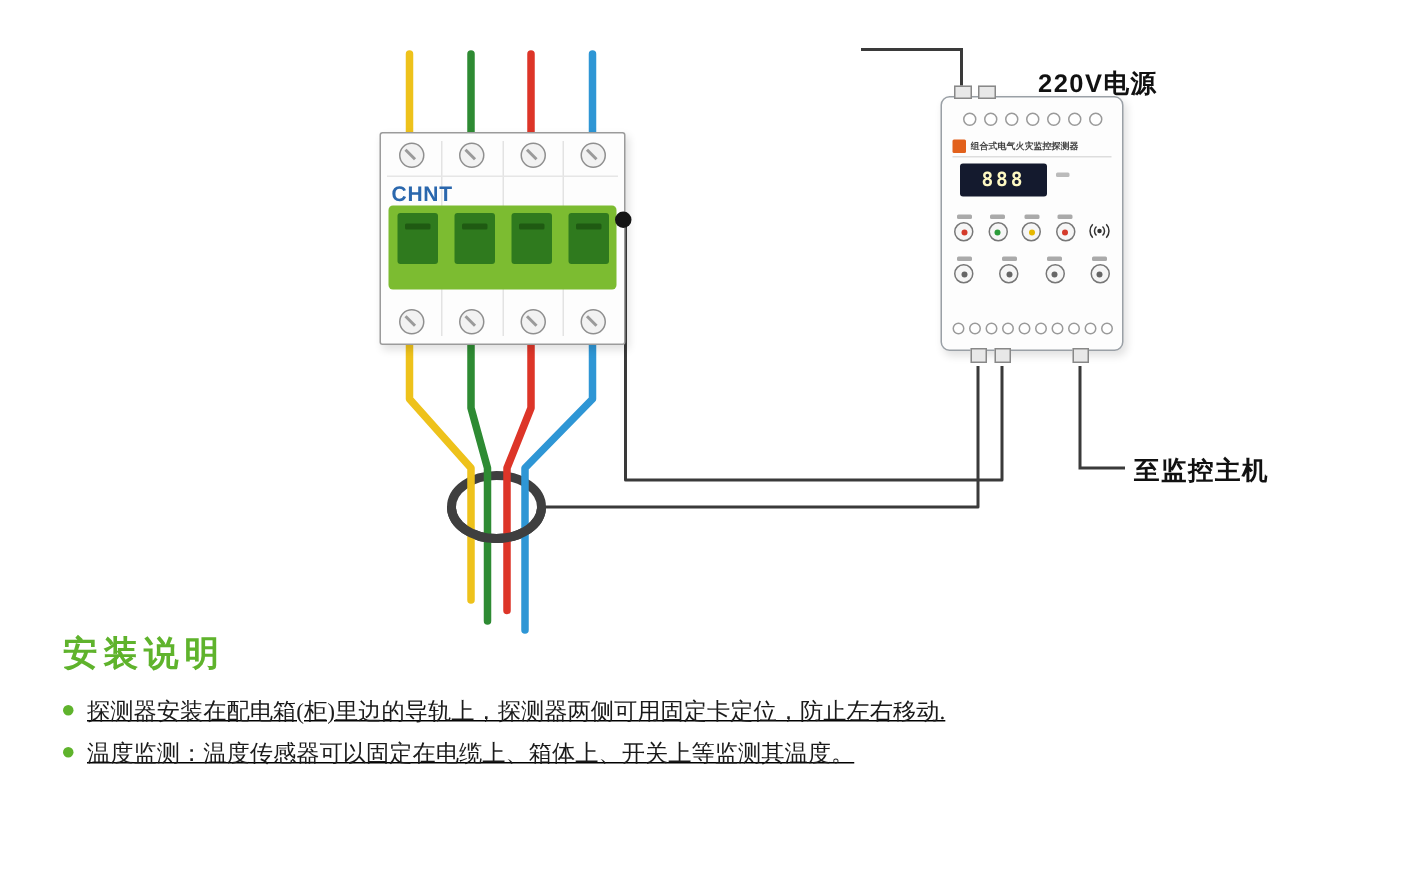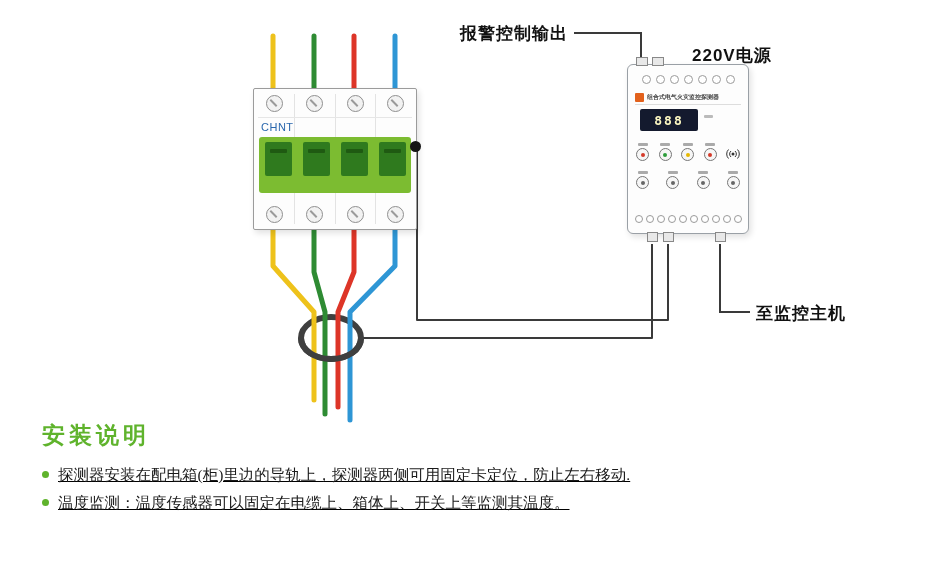--- a/index.html
+++ b/index.html
@@ -10,21 +10,21 @@
   
   .breaker{position:absolute;left:253px;top:88px;width:162px;height:140px;background:#fdfdfd;
            border:1px solid #9b9b9b;border-radius:2px;z-index:2;box-shadow:2px 3px 6px rgba(0,0,0,.12);}
   .breaker .divider{position:absolute;top:5px;bottom:5px;width:1px;background:#e3e3e3;}
   .d1{left:40px}.d2{left:81px}.d3{left:121px}
   .term-row{position:absolute;left:0;right:0;display:flex;justify-content:space-around;}
   .term-row.top{top:6px}.term-row.bot{bottom:6px}
   .term{width:15px;height:15px;border:1.5px solid #8f8f8f;border-radius:50%;background:#f2f2f2;position:relative;}
   .term::after{content:'';position:absolute;left:2px;top:6px;width:9px;height:2px;background:#9a9a9a;transform:rotate(45deg);}
   .groove{position:absolute;top:28px;left:4px;right:4px;height:1px;background:#e6e6e6;}
-  .brand{position:absolute;top:32px;left:7px;font-size:11px;font-weight:normal;color:#2a67ad;letter-spacing:.5px;}
+  .brand{position:absolute;top:32px;left:7px;font-size:14px;font-weight:bold;color:#2a67ad;letter-spacing:.5px;}
   .switch-block{position:absolute;top:48px;left:5px;width:152px;height:56px;background:#7cbc31;border-radius:3px;
                 display:flex;justify-content:space-around;padding-top:5px;box-sizing:border-box;}
   .handle{width:27px;height:34px;background:#2f7a1e;border-radius:2px;position:relative;}
   .handle::after{content:'';position:absolute;left:5px;right:5px;top:7px;height:4px;background:#1f5a12;border-radius:1px;}
   .sensor-dot{position:absolute;left:410px;top:141px;width:11px;height:11px;background:#151515;border-radius:50%;z-index:4;}
 
   
   .detector{position:absolute;left:627px;top:64px;width:120px;height:168px;background:#fdfdfd;
             border:1px solid #9aa0a6;border-radius:6px;z-index:2;box-shadow:2px 3px 6px rgba(0,0,0,.12);}
   .tb{position:absolute;top:-8px;width:12px;height:9px;background:#e8e8e8;border:1px solid #888;box-sizing:border-box;}
@@ -212,21 +212,20 @@
       <span class="tc6"></span>
       <span class="tc6"></span>
       <span class="tc6"></span>
       <span class="tc6"></span>
     </div>
     <div class="bb bb1"></div>
     <div class="bb bb2"></div>
     <div class="bb bb3"></div>
   </div>
 
-  <div class="lbl lbl-alarm">报警控制输出</div>
   <div class="lbl lbl-power">220V电源</div>
   <div class="lbl lbl-host">至监控主机</div>
 
   <div class="instructions">
     <h2>安装说明</h2>
     <ul>
       <li>探测器安装在配电箱(柜)里边的导轨上，探测器两侧可用固定卡定位，防止左右移动.</li>
       <li>温度监测：温度传感器可以固定在电缆上、箱体上、开关上等监测其温度。</li>
     </ul>
   </div>

